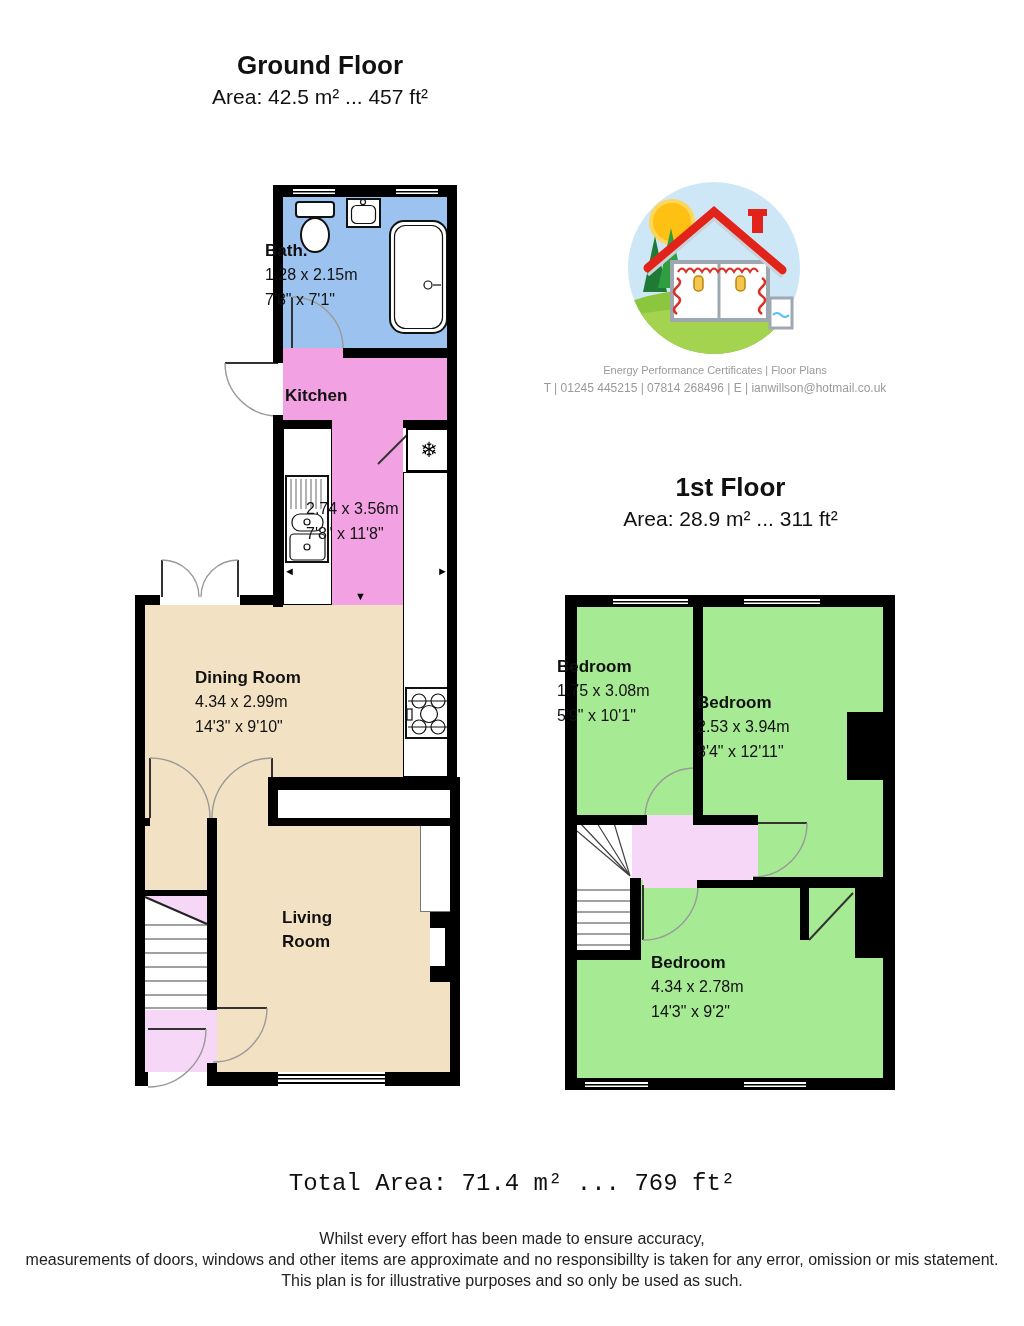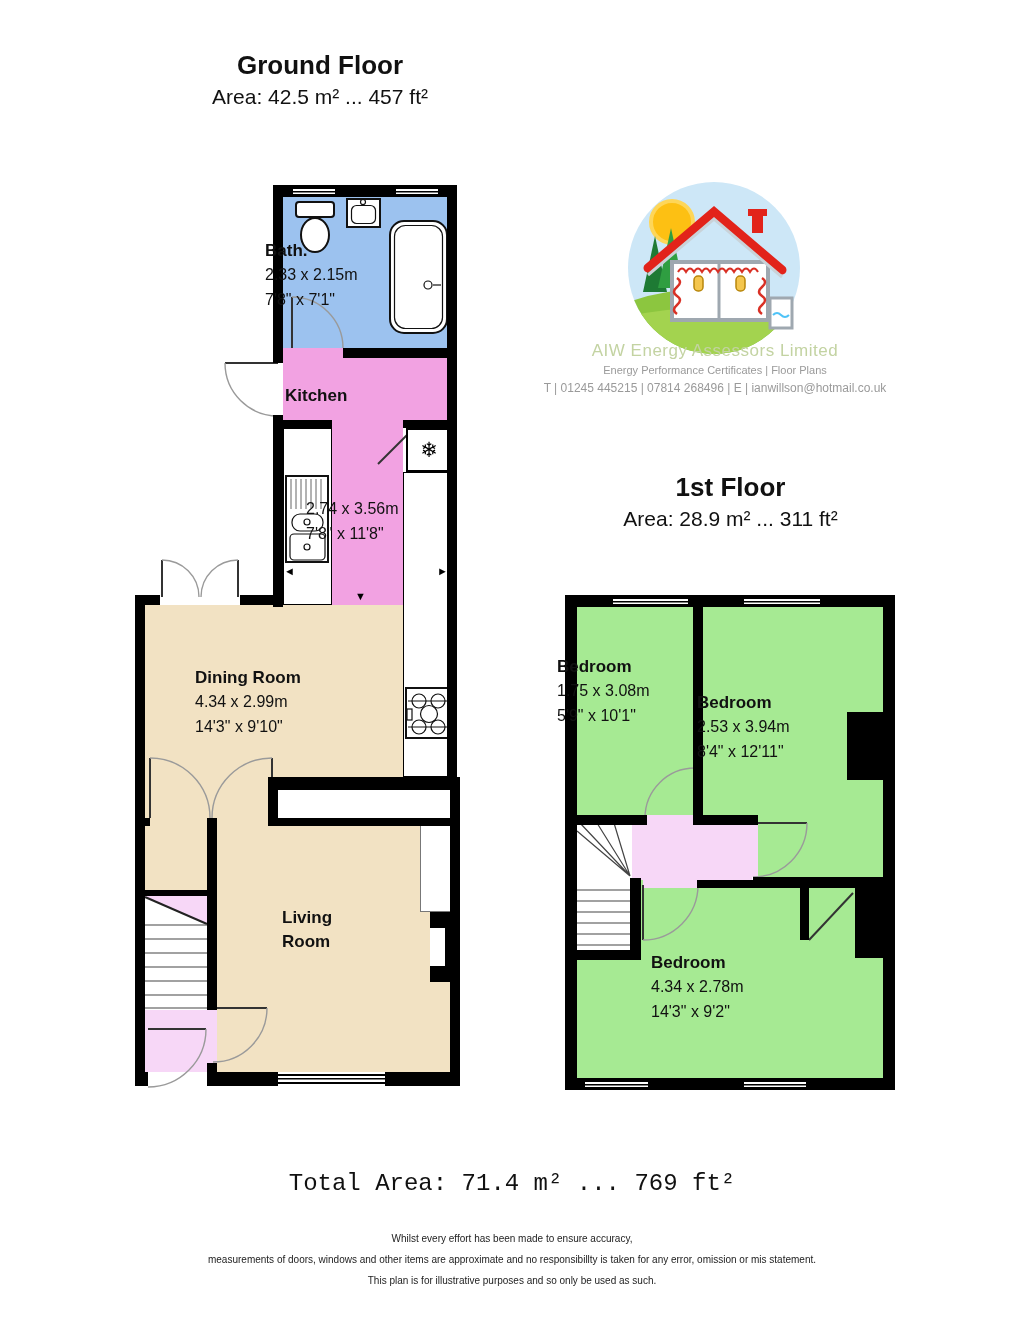--- a/index.html
+++ b/index.html
@@ -34,40 +34,39 @@
           display:flex;align-items:center;justify-content:center;font-size:21px;color:#000;z-index:3;}
   .arrow{z-index:4;font-size:11px;color:#000;line-height:1;}
   
   .room-label{z-index:5;text-align:left;color:#111;}
   .rname{font-weight:bold;font-size:17px;line-height:1.4;}
   .rdim{font-size:16px;line-height:1.55;}
   .floor-head{z-index:5;text-align:center;color:#111;}
   .fh-title{font-weight:bold;font-size:26px;line-height:1.2;}
   .fh-area{font-size:21px;line-height:1.5;}
   .total-line{z-index:5;text-align:center;font-size:24px;color:#111;font-family:Liberation Mono, monospace;}
-  .disc{z-index:5;text-align:center;font-size:10px;color:#222;line-height:21px;}
+  .disc{z-index:5;text-align:center;font-size:16px;color:#222;line-height:21px;}
   .logo-company{z-index:5;text-align:center;font-size:17px;letter-spacing:0.5px;color:var(--logo_green,#c3d3a2);}
   .logo-sub{z-index:5;text-align:center;font-size:11px;color:var(--muted_gray,#9a9a9a);}
   .logo-contact{z-index:5;text-align:center;font-size:12px;color:var(--muted_gray,#9a9a9a);}
 </style>
 </head>
 <body>
 
 <div id="canvas">
 
   <div class="floor-head" style="left:115px;top:50px;width:410px;">
     <div class="fh-title">Ground Floor</div>
     <div class="fh-area">Area: 42.5 m² ... 457 ft²</div>
   </div>
   <div class="floor-head" style="left:528px;top:472px;width:405px;">
     <div class="fh-title">1st Floor</div>
     <div class="fh-area">Area: 28.9 m² ... 311 ft²</div>
   </div>
 
-  <div class="logo-company" style="left:545px;top:341px;width:340px;">AIW Energy Assessors Limited</div>
   <div class="logo-sub" style="left:545px;top:364px;width:340px;">Energy Performance Certificates | Floor Plans</div>
   <div class="logo-contact" style="left:525px;top:381px;width:380px;">T | 01245 445215 | 07814 268496 | E | ianwillson@hotmail.co.uk</div>
 
   <svg id="plan-svg" width="1024" height="1326" viewBox="0 0 1024 1326">
 
     <g>
       <path class="leaf" d="M292,297 L292,348"></path>
       <path class="arc" d="M292,297 A51,51 0 0 1 343,348"></path>
       <path class="leaf" d="M225,363 L278,363"></path>
       <path class="arc" d="M225,363 A53,53 0 0 0 278,416"></path>
@@ -171,21 +170,21 @@
     <span>❄</span>
   </div>
 
   <div class="arrow" style="left:355px;top:347px;">▲</div>
   <div class="arrow" style="left:284px;top:566px;">◄</div>
   <div class="arrow" style="left:437px;top:566px;">►</div>
   <div class="arrow" style="left:355px;top:591px;">▼</div>
 
   <div class="room-label" style="left:265px;top:239px;width:160px;">
     <div class="rname">Bath.</div>
-    <div class="rdim">2.33 x 2.15m</div>
+    <div class="rdim">1.28 x 2.15m</div>
     <div class="rdim">7'8" x 7'1"</div>
   </div>
   <div class="room-label" style="left:285px;top:384px;width:160px;">
     <div class="rname">Kitchen</div>
   </div>
   <div class="room-label" style="left:306px;top:497px;width:165px;">
     <div class="rdim">2.74 x 3.56m</div>
     <div class="rdim">7'8" x 11'8"</div>
   </div>
   <div class="room-label" style="left:195px;top:666px;width:165px;">

